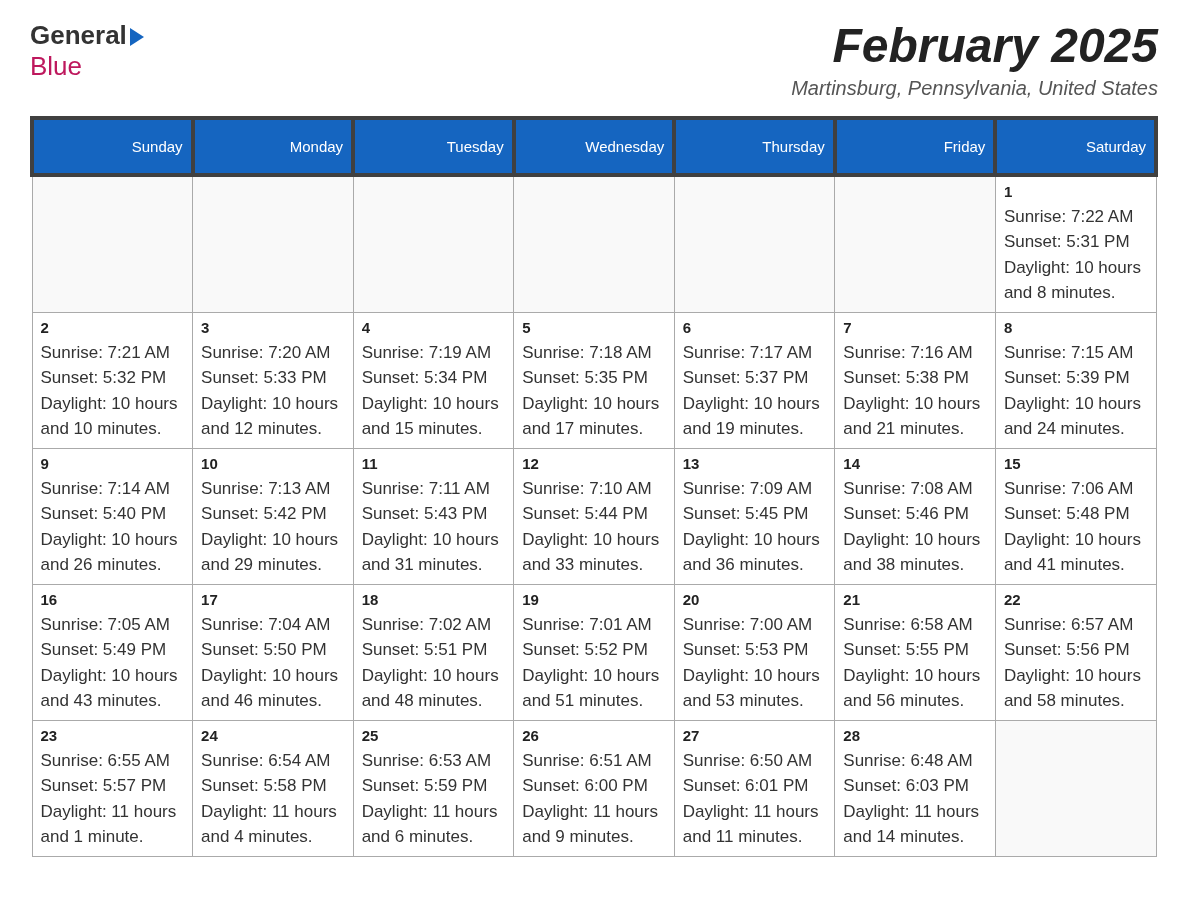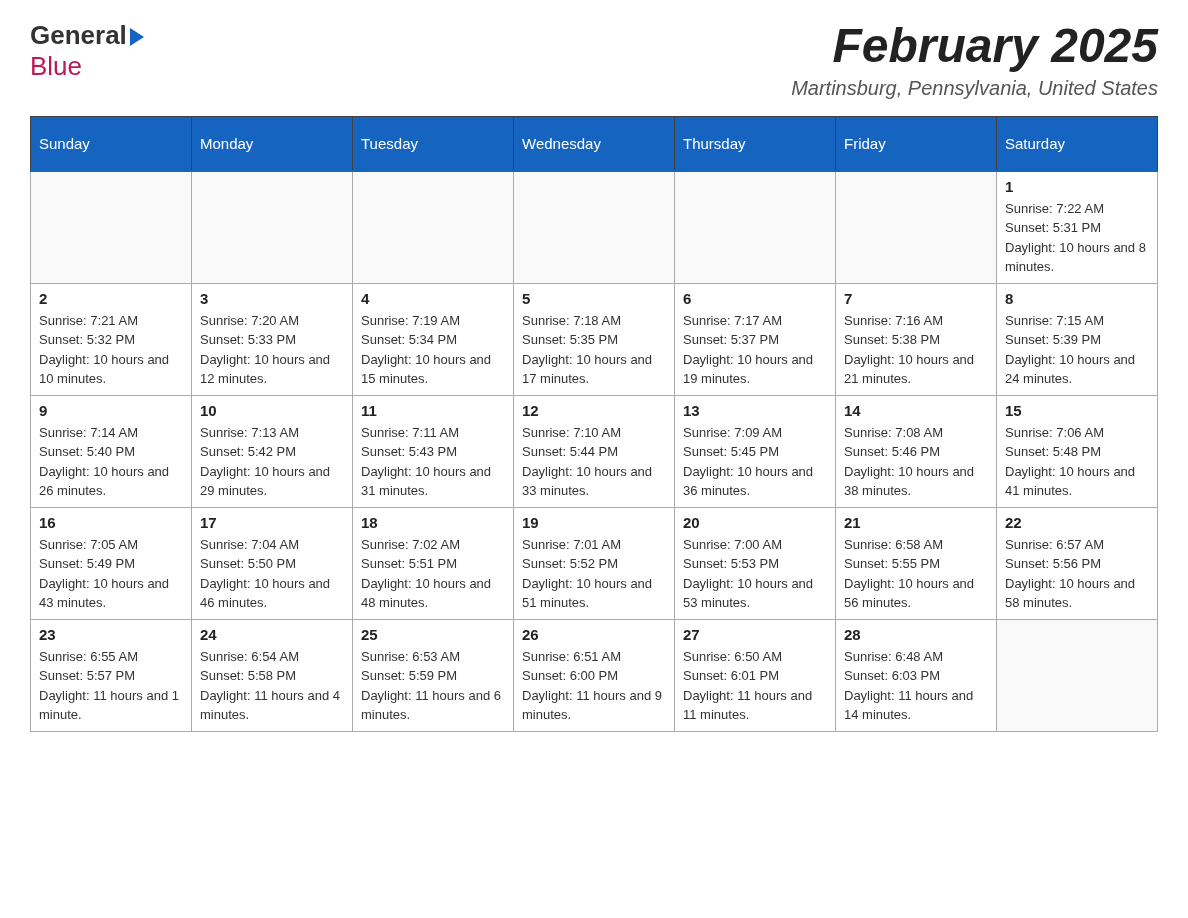--- a/index.html
+++ b/index.html
@@ -40,41 +40,41 @@
       width: 100%;
       border-collapse: collapse;
       margin-top: 16px;
     }
     .calendar thead tr th {
       background-color: #1565C0;
       color: #fff;
       font-size: 15px;
       font-weight: normal;
       padding: 18px 8px;
-      text-align: left;
-      border: 1px solid #404040;
+      text-align: right;
+      border: 4px solid #404040;
     }
     .calendar tbody tr td {
       border: 1px solid #aaa;
       vertical-align: top;
       padding: 6px 8px;
       width: calc(100% / 7);
       height: 110px;
       font-size: 12px;
       color: #333;
     }
     .day-number {
       font-size: 15px;
       font-weight: bold;
       display: block;
       margin-bottom: 4px;
       color: #222;
     }
     .day-info {
-      font-size: 13px;
+      font-size: 17px;
       color: #333;
       line-height: 1.5;
     }
     .empty-cell {
       background: #f9f9f9;
     }
     tbody tr:first-child td {
       border-top: 2px solid #1565C0;
     }
     tbody tr td:first-child {

